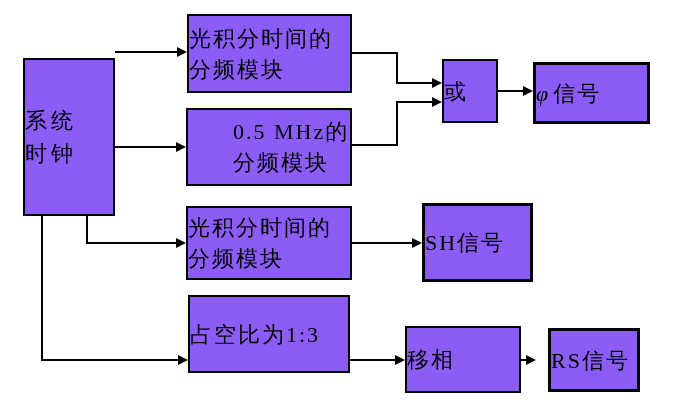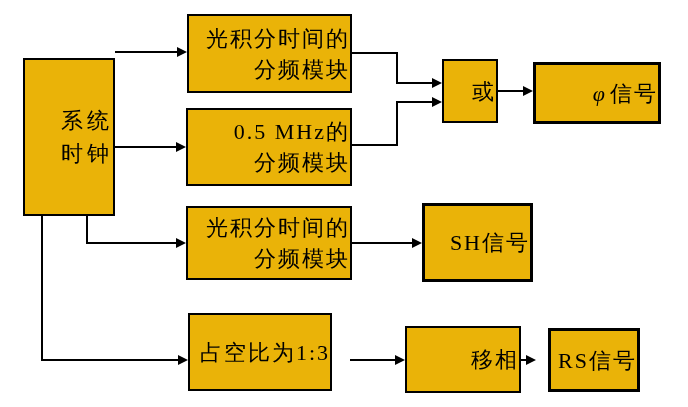--- a/index.html
+++ b/index.html
@@ -3,44 +3,44 @@
 <meta charset="utf-8">
 <style>
   html,body { margin:0; padding:0; background:#ffffff; }
   .stage {
     position:relative; width:688px; height:407px; background:#ffffff;
     font-family:"Liberation Serif","DejaVu Serif",serif; color:#000;
     overflow:hidden;
   }
   .node {
     position:absolute; box-sizing:border-box; border:2px solid #000;
-    background:#eab308; display:flex; flex-direction:column;
-    align-items:flex-end; justify-content:center; text-align:center;
+    background:#8b5cf6; display:flex; flex-direction:column;
+    align-items:flex-start; justify-content:center; text-align:center;
     font-size:22px; line-height:31px; letter-spacing:2px; white-space:nowrap;
   }
   .node .ln { text-align:center; }
   .thick { border-width:3px; }
   .italic { font-style:italic; margin-right:3px; }
   .hl { position:absolute; height:2px; background:#000; }
   .vl { position:absolute; width:2px; background:#000; }
   .arr {
     position:absolute; width:0; height:0;
     border-top:5px solid transparent; border-bottom:5px solid transparent;
     border-left:10px solid #000;
   }
 
   
   #n-clock { left:23px;  top:14px;  width:92px;  height:158px; letter-spacing:4px; line-height:33px;margin-top:44px; }
   #n-div1  { left:187px; top:14px;  width:165px; height:79px; }
   #n-div2  { left:186px; top:108px; width:166px; height:78px;padding-left:45px; }
   #n-or    { left:442px; top:59px;  width:56px;  height:64px; }
-  #n-phi   { left:533px; top:62px;  width:128px; height:62px; }
+  #n-phi   { left:533px; top:62px;  width:117px; height:62px; }
   #n-div3  { left:186px; top:206px; width:166px; height:74px; }
   #n-sh    { left:422px; top:203px; width:111px; height:79px; }
-  #n-div4  { left:188px; top:313px; width:144px; height:78px;padding-left:41px; }
+  #n-div4  { left:188px; top:295px; width:162px; height:78px; }
   #n-shift { left:405px; top:326px; width:116px;  height:67px; }
   #n-rs    { left:548px; top:328px; width:92px; height:64px; }
 
   
   #l-a1 { left:115px; top:51px;  width:62px; }
   #a-a  { left:177px; top:47px; }
   #l-b1 { left:115px; top:146px; width:61px; }
   #a-b  { left:176px; top:142px; }
   #l-c1 { left:352px; top:52px;  width:46px; }
   #l-c2 { left:396px; top:52px;  height:32px; }

